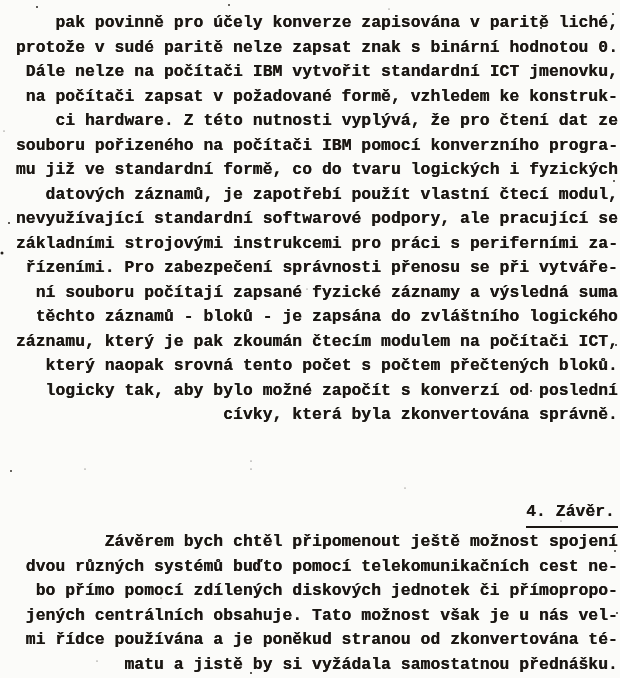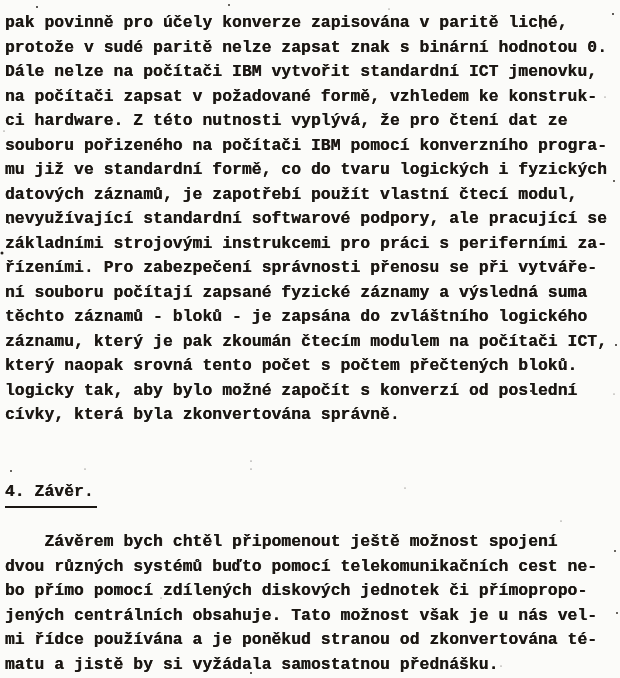--- a/index.html
+++ b/index.html
@@ -9,39 +9,40 @@
     height: 678px;
     overflow: hidden;
     background: var(--paper, #fbfbf9);
     font-family: "Liberation Mono", "DejaVu Sans Mono", monospace;
   }
   .page {
     position: relative;
     width: 620px;
     height: 678px;
     background: var(--paper, #fbfbf9);
+    text-align: right;
   }
   .para, .heading {
     position: absolute;
     left: 5px;
     right: 2px;
     color: var(--ink, #1b1713);
     font-size: 16.3px;
     font-weight: 700;
     line-height: 24.5px;
     letter-spacing: 0.1px;
     text-shadow: 0 0 0.6px rgba(27,23,19,0.85), 0.4px 0.4px 0.2px rgba(27,23,19,0.35);
   }
   .para .line {
     white-space: pre;
     height: 24.5px;
     overflow: visible;
   }
   .para.p1 { top: 11px; }
-  .heading { top: 480px; }
+  .heading { top: 500px; }
   .heading .heading-text {
     display: inline-block;
     border-bottom: 2.5px solid var(--ink, #1b1713);
     padding-right: 3px;
     padding-bottom: 1px;
   }
   .para.p2 { top: 530px; }
   
   .noise {
     position: absolute;

